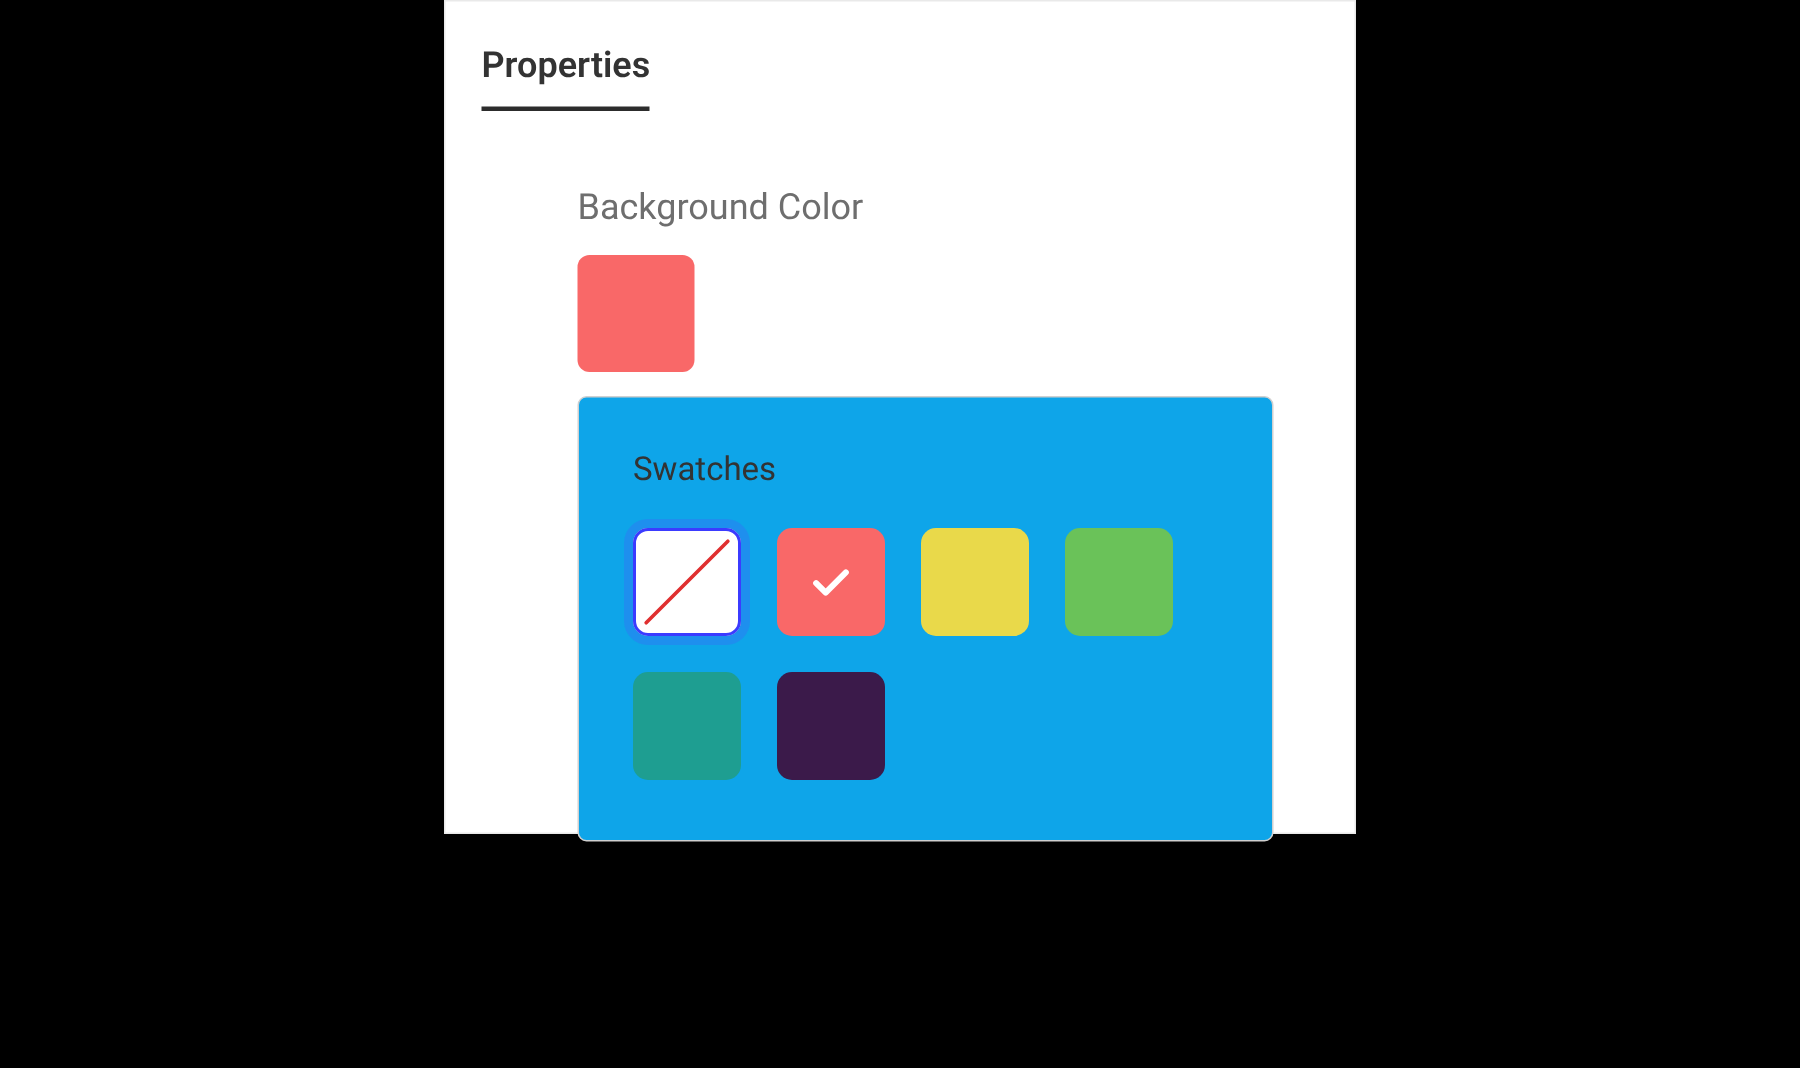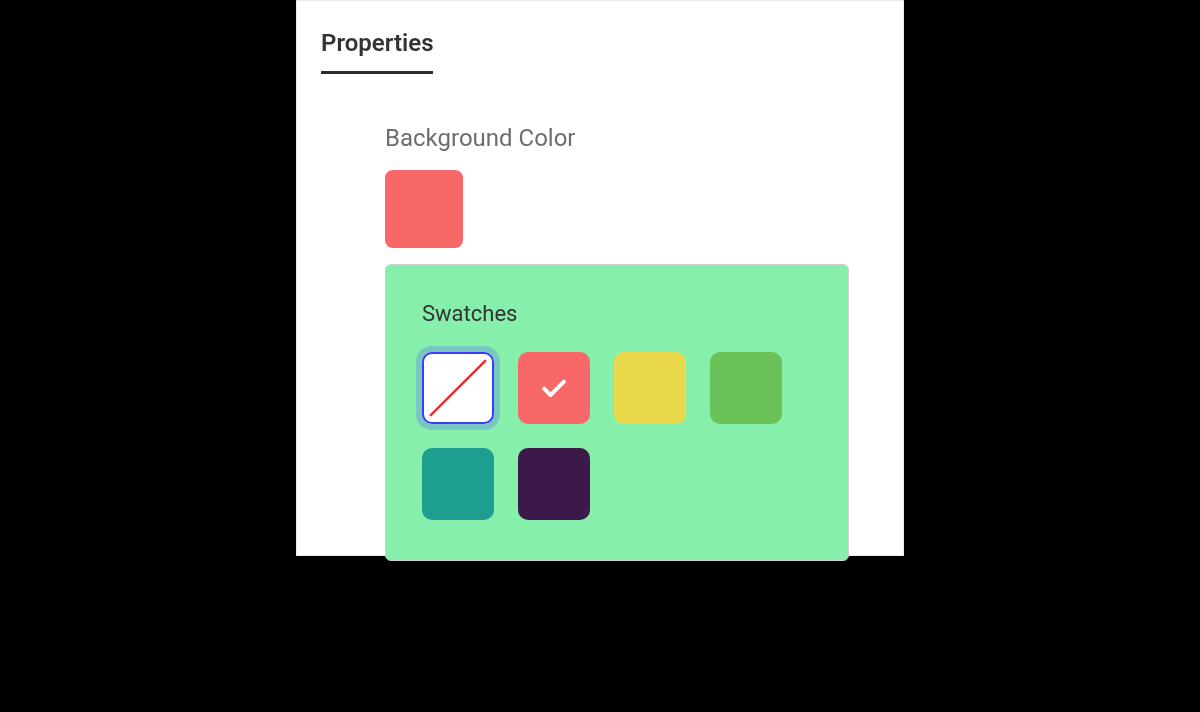--- a/index.html
+++ b/index.html
@@ -45,21 +45,21 @@
     border-radius: 8px;
     background: #f96868;
   }
   .popover {
     margin-top: 16px;
     border: 1px solid #d0d0d0;
     border-radius: 6px;
     width: 464px;
     padding: 36px 36px 40px 36px;
     box-sizing: border-box;
-    background: #86efac;
+    background: #0ea5e9;
   }
   .popover-title {
     font-size: 22px;
     color: #333;
     margin: 0 0 26px 0;
   }
   .swatch-row {
     display: flex;
     gap: 24px;
     margin-bottom: 24px;

